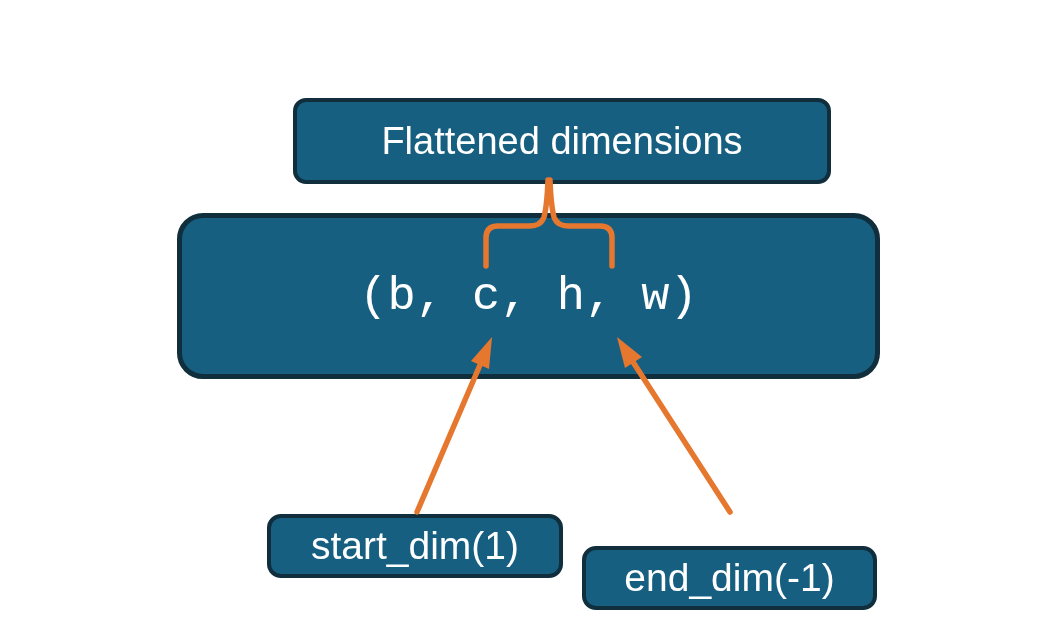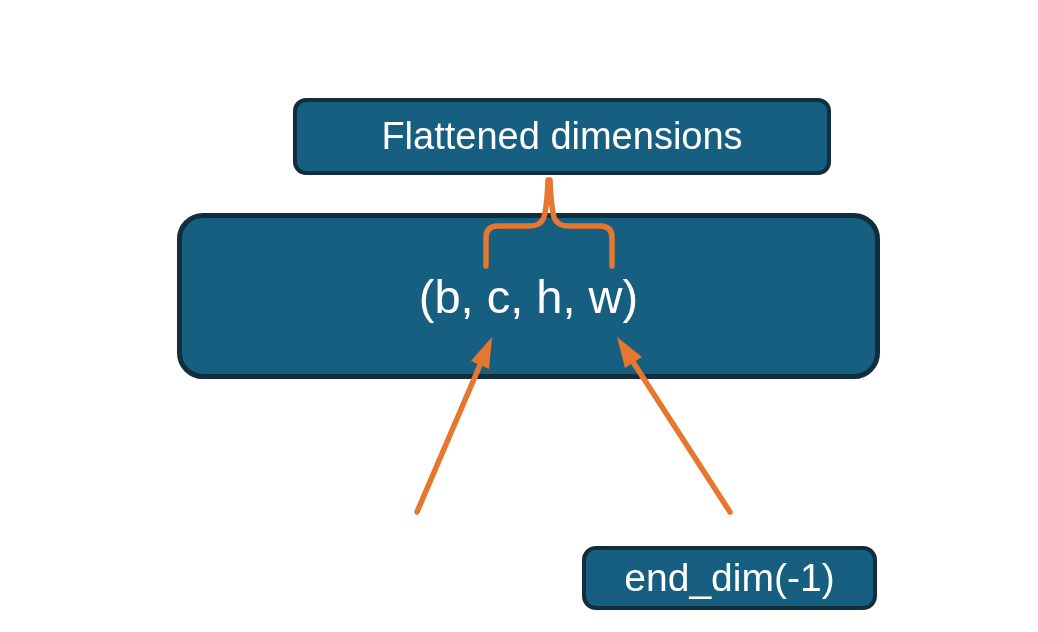--- a/index.html
+++ b/index.html
@@ -22,30 +22,31 @@
       border: 4px solid var(--box-border, #102E3C);
       color: var(--text-color, #ffffff);
       display: flex;
       align-items: center;
       justify-content: center;
       white-space: nowrap;
       z-index: 1;
     }
     .flattened-box {
       left: 293px; top: 98px;
-      width: 538px; height: 77px;
+      width: 538px; height: 86px;
       border-radius: 13px;
       font-size: 38px;
     }
     .tensor-box {
       left: 177px; top: 213px;
       width: 703px; height: 166px;
       border-radius: 26px;
       font-size: 47px;
       border-width: 5px;
+      font-family: Liberation Mono, monospace;
     }
     .start-dim-box {
       left: 267px; top: 514px;
       width: 296px; height: 64px;
       border-radius: 14px;
       font-size: 39px;
     }
     .end-dim-box {
       left: 582px; top: 514px;
       width: 295px; height: 64px;
@@ -78,20 +79,23 @@
 <div class="canvas">
 
   <div class="node-box flattened-box">
     <span>Flattened dimensions</span>
   </div>
 
   <div class="node-box tensor-box">
     <span>(b, c, h, w)</span>
   </div>
 
+  <div class="node-box start-dim-box">
+    <span>start_dim(1)</span>
+  </div>
 
   <div class="node-box end-dim-box">
     <span>end_dim(-1)</span>
   </div>
 
   <svg class="overlay" viewBox="0 0 1038 632" xmlns="http://www.w3.org/2000/svg">
 
     <g>
       <path class="orange-stroke" d="M 486 266 L 486 238 Q 486 226 498 226 L 529 226 Q 541 226 544 217 Q 547 206 548 180"></path>
       <path class="orange-stroke" d="M 612 266 L 612 238 Q 612 226 600 226 L 569 226 Q 557 226 554 217 Q 551 206 550 180"></path>

